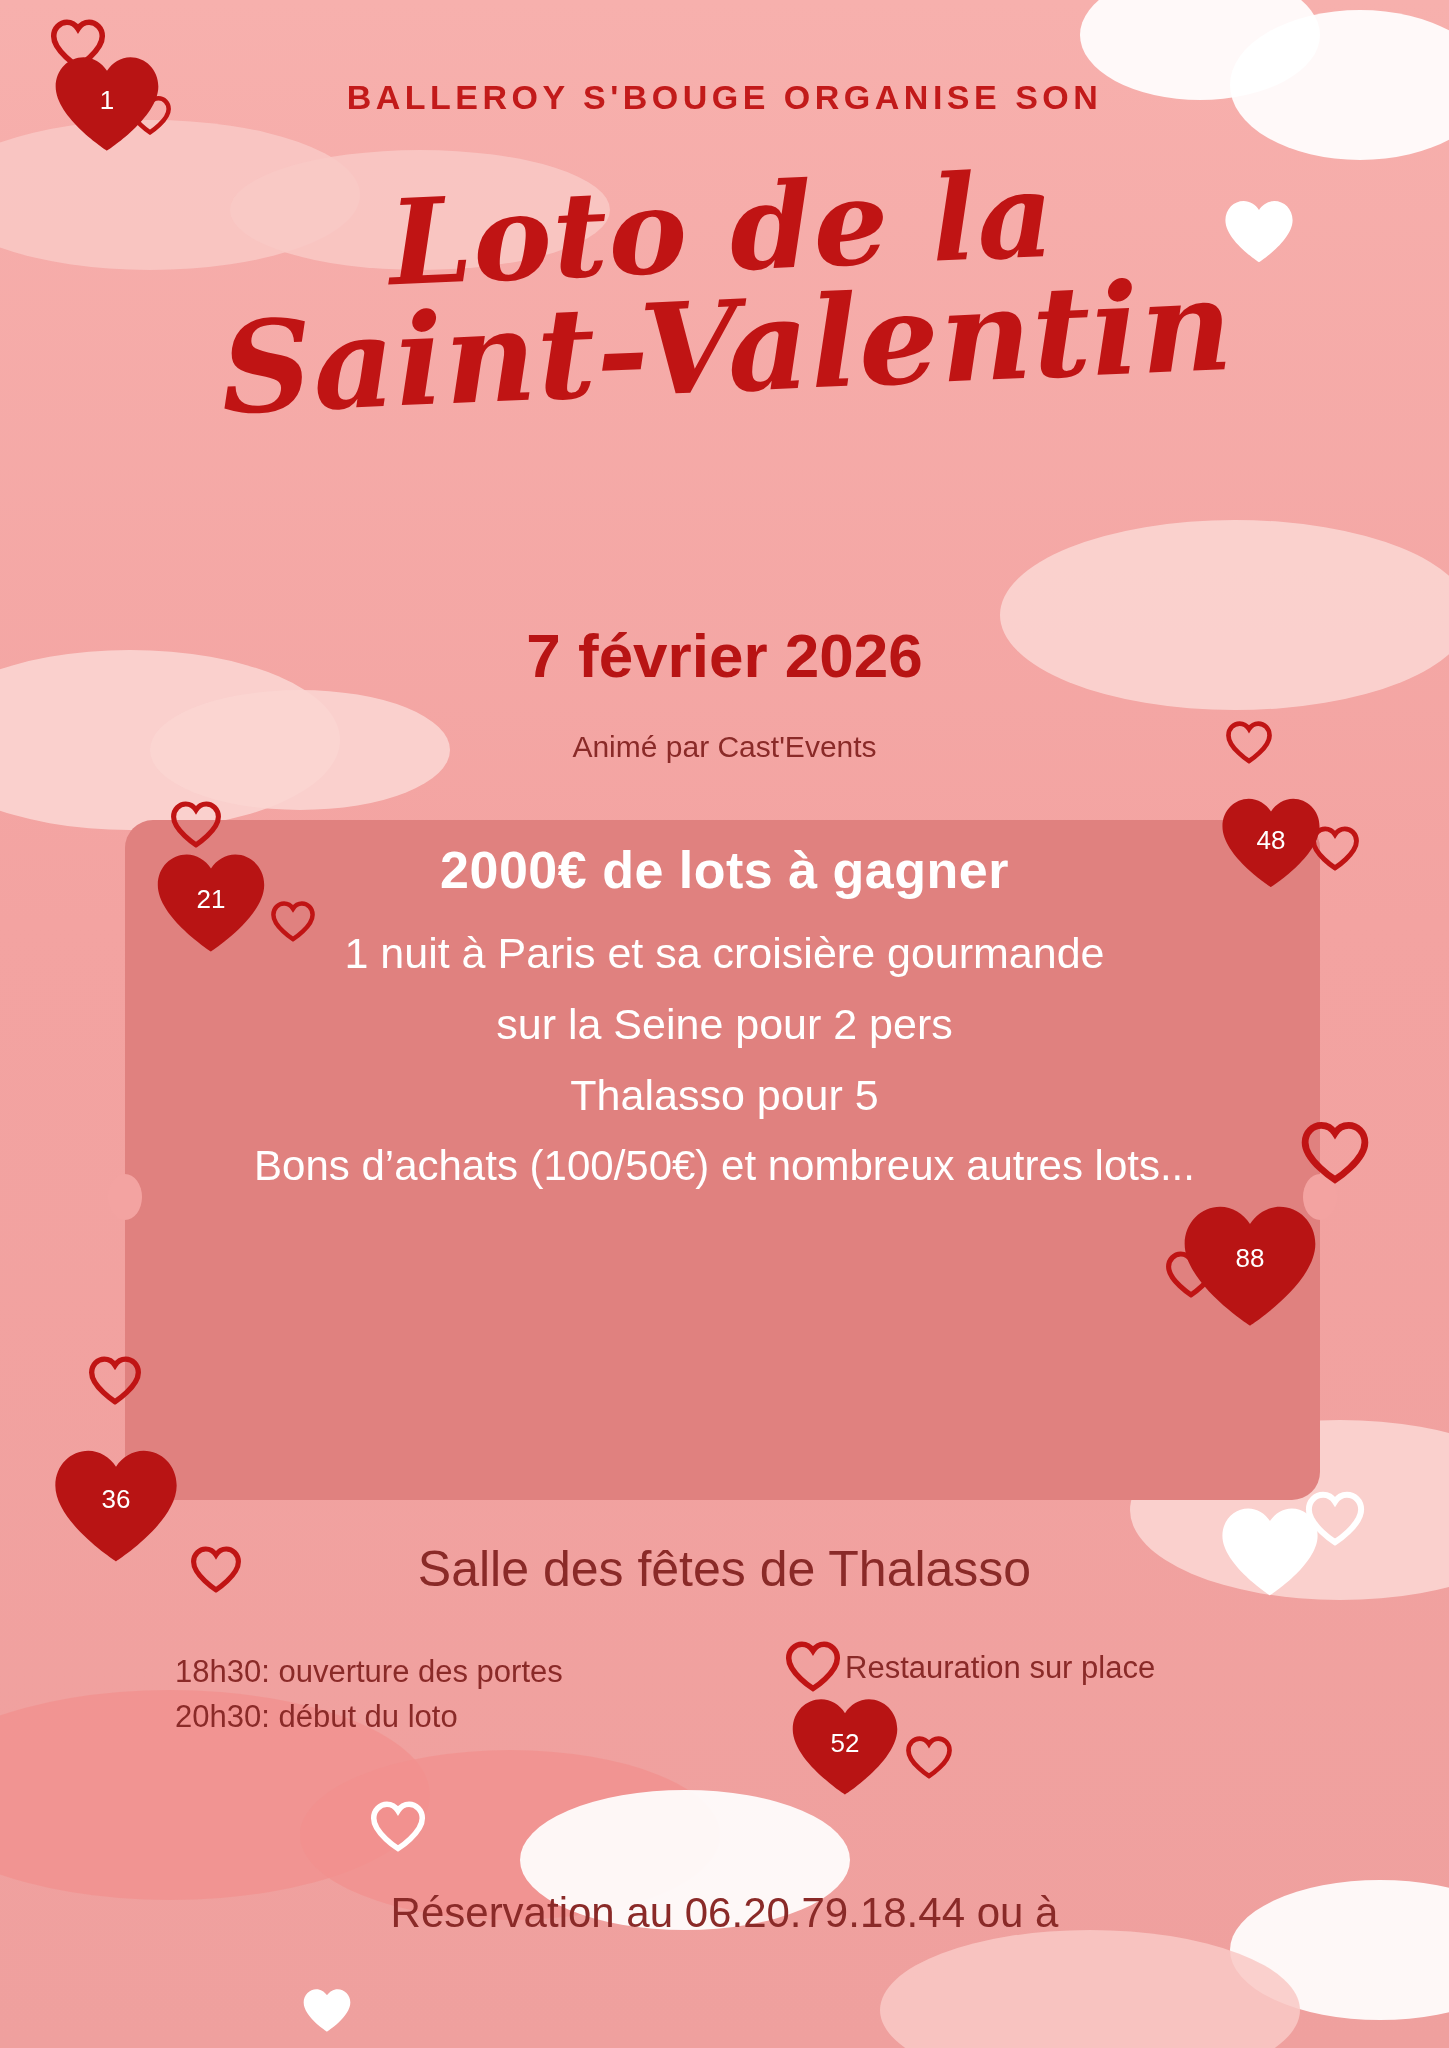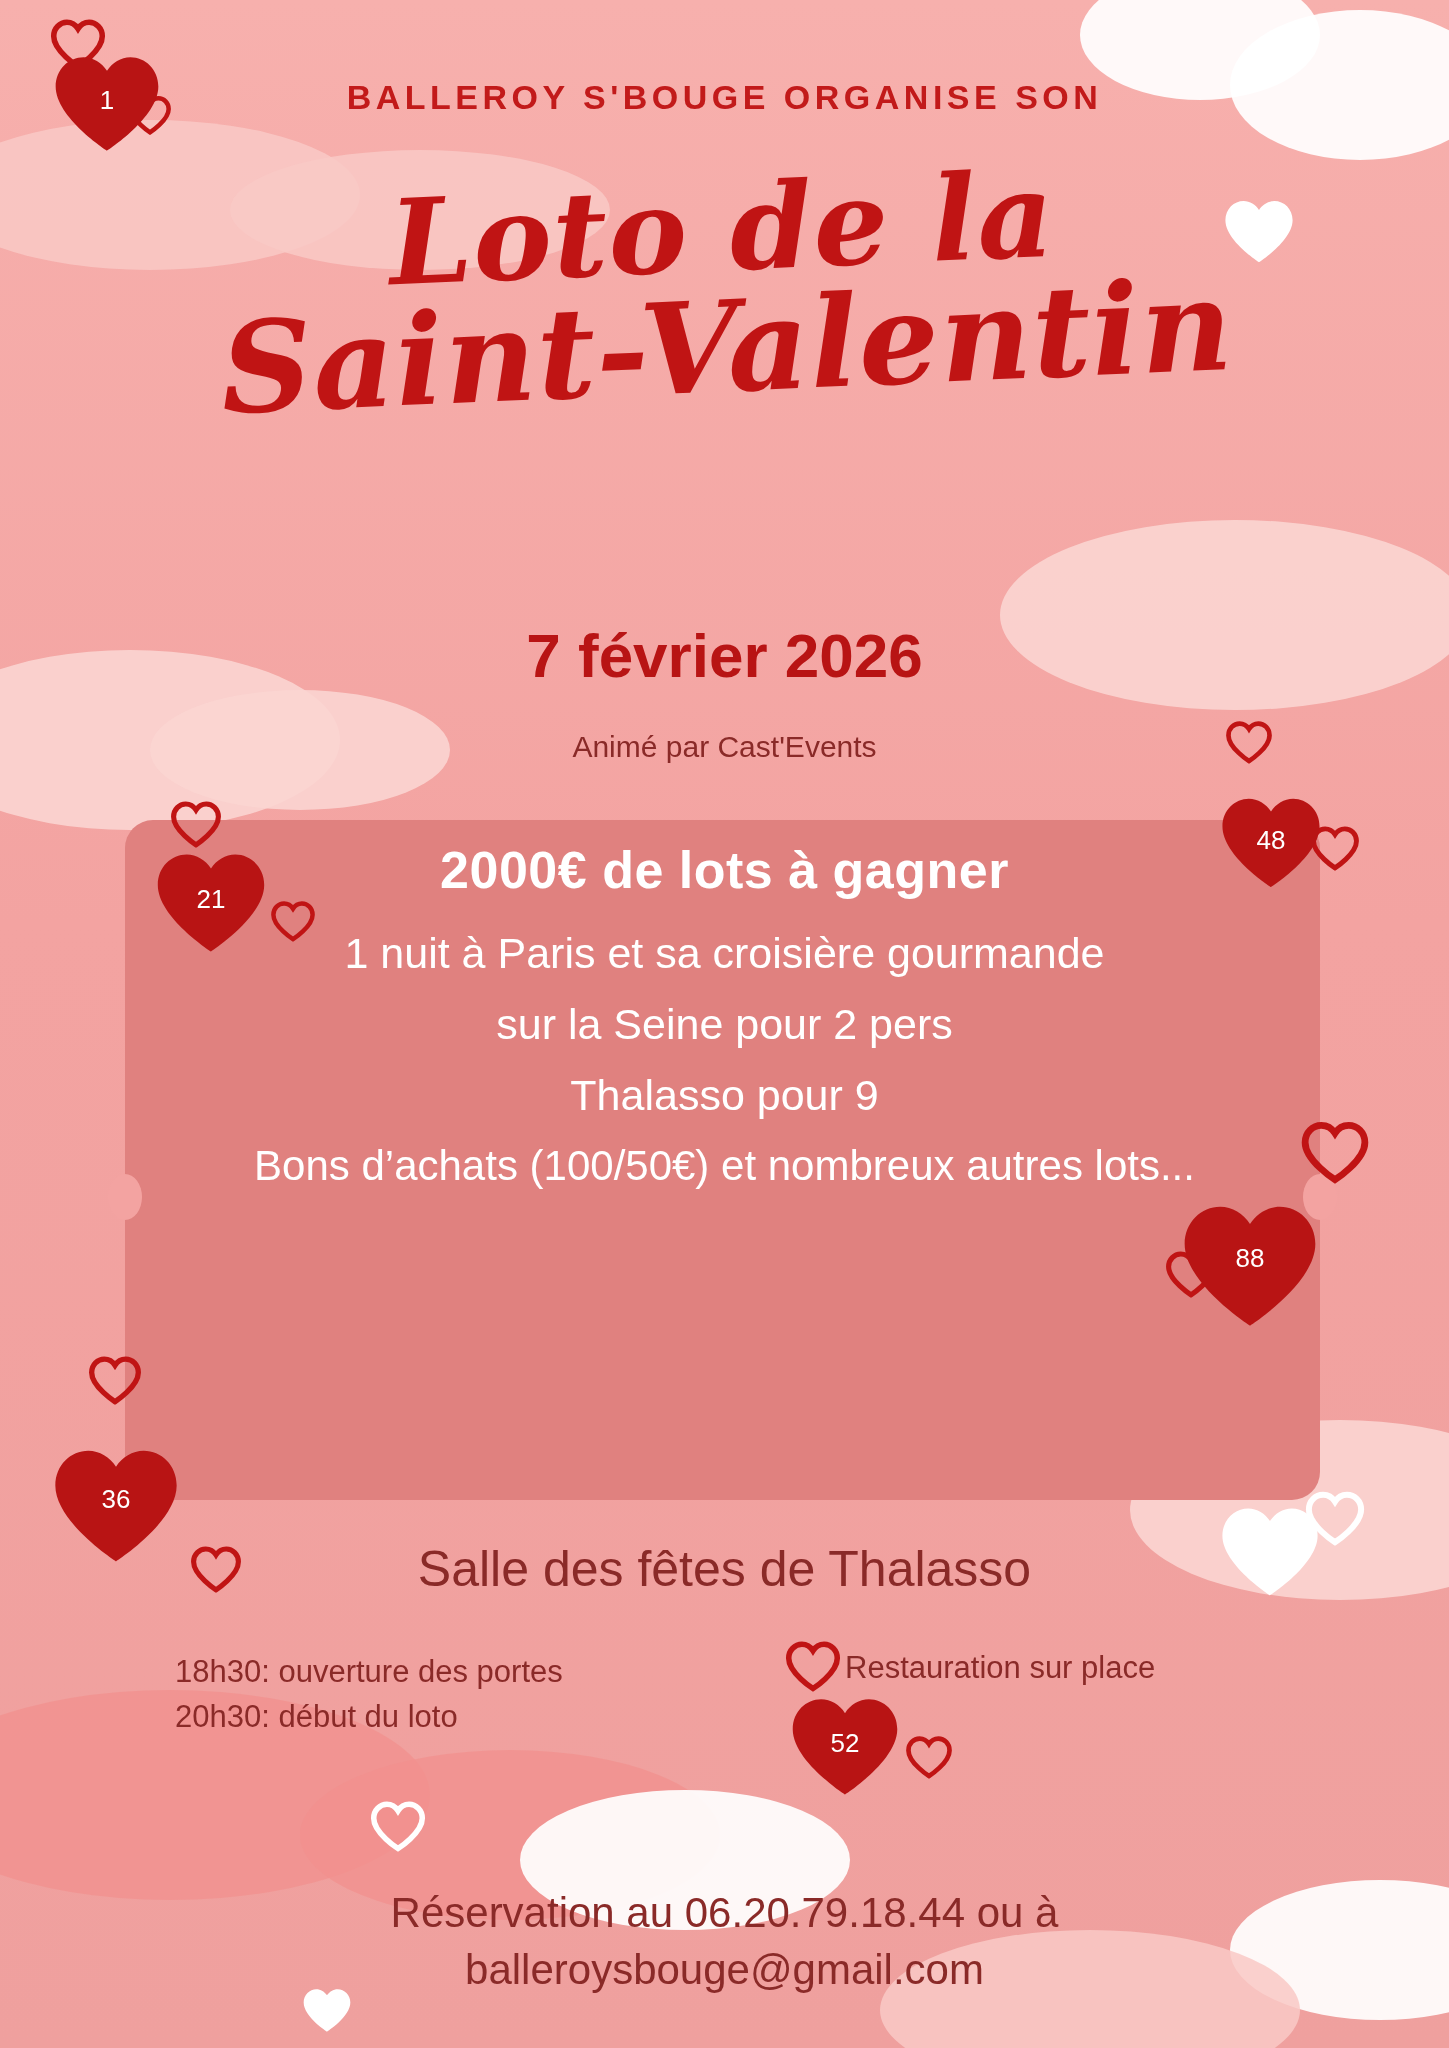--- a/index.html
+++ b/index.html
@@ -219,36 +219,35 @@
 
     <div class="date">7 février 2026</div>
     <div class="host">Animé par Cast'Events</div>
 
     <div class="panel"></div>
 
     <div class="prizes">
       <h2>2000€ de lots à gagner</h2>
       <p>1 nuit à Paris et sa croisière gourmande</p>
       <p>sur la Seine pour 2 pers</p>
-      <p>Thalasso pour 9</p>
+      <p>Thalasso pour 5</p>
       <p class="wide">Bons d’achats (100/50€) et nombreux autres lots...</p>
     </div>
 
     <div class="venue">Salle des fêtes de Thalasso</div>
 
     <div class="schedule">
       <div>18h30: ouverture des portes</div>
       <div>20h30: début du loto</div>
     </div>
 
     <div class="catering">Restauration sur place</div>
 
     <div class="contact">
       <div>Réservation au 06.20.79.18.44 ou à</div>
-      <div>balleroysbouge@gmail.com</div>
     </div>
 
     <div class="heart" style="left:50px; top:18px;">
       <svg width="56" height="52" viewBox="0 0 32 30">
           <path d="M16 28C16 28 2 19 2 10.5C2 5.8 5.6 2.5 9.6 2.5C12.2 2.5 14.6 4 16 6.2C17.4 4 19.8 2.5 22.4 2.5C26.4 2.5 30 5.8 30 10.5C30 19 16 28 16 28Z" fill="none" stroke="#c01414" stroke-width="3.2"></path>
         </svg>
     </div>
     <div class="heart" style="left:128px; top:95px;">
       <svg width="44" height="40" viewBox="0 0 32 30">
           <path d="M16 28C16 28 2 19 2 10.5C2 5.8 5.6 2.5 9.6 2.5C12.2 2.5 14.6 4 16 6.2C17.4 4 19.8 2.5 22.4 2.5C26.4 2.5 30 5.8 30 10.5C30 19 16 28 16 28Z" fill="none" stroke="#c01414" stroke-width="3.4"></path>

